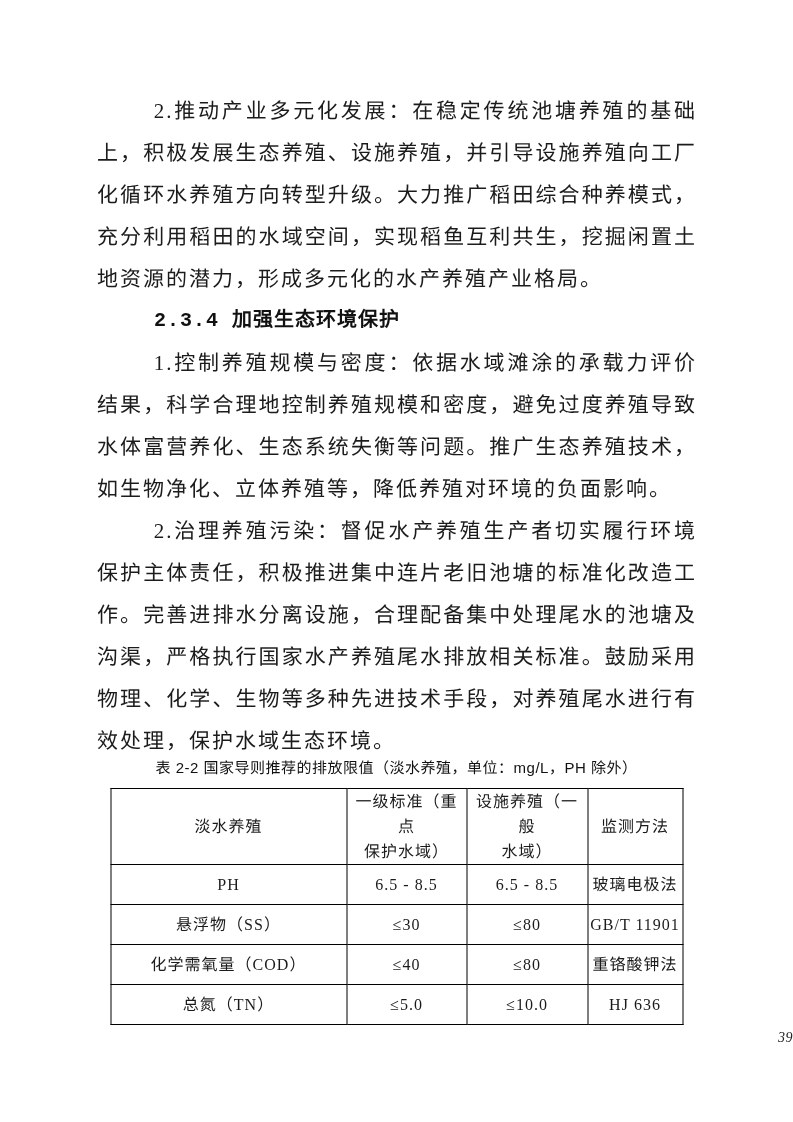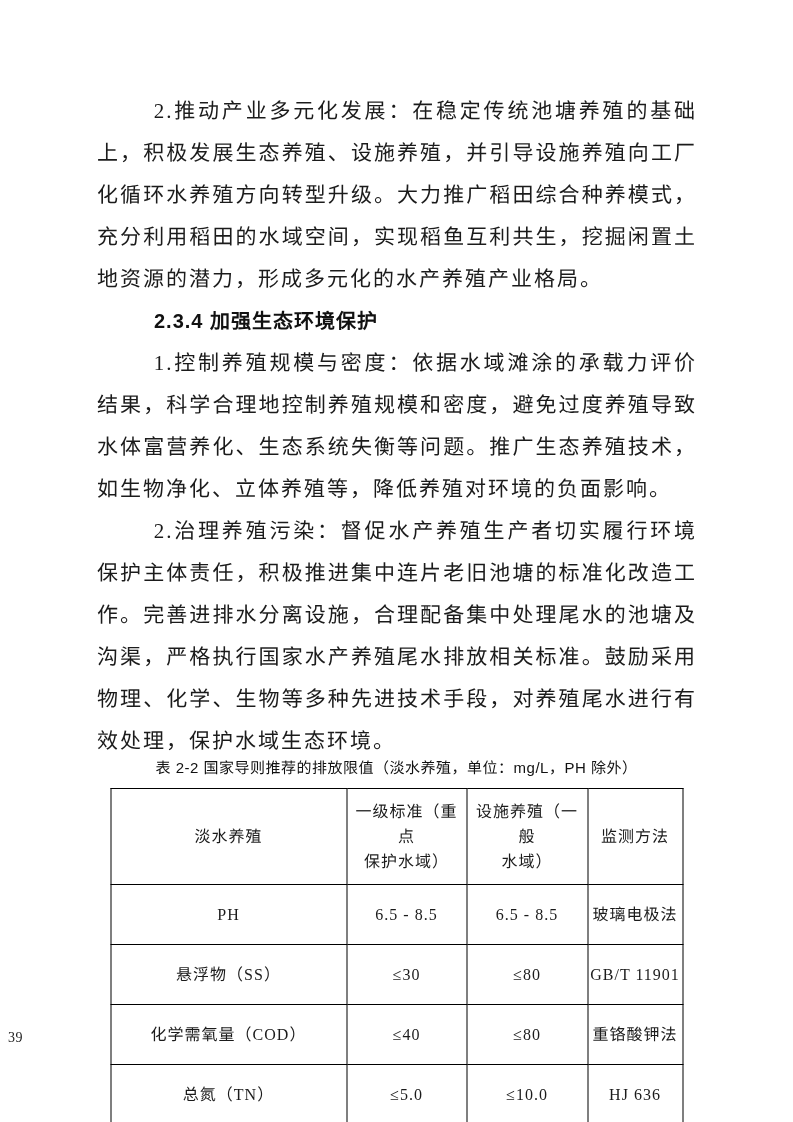--- a/index.html
+++ b/index.html
@@ -31,21 +31,21 @@
     font-size: 21px;
     line-height: 42px;
     letter-spacing: 2px;
     text-align: justify;
     text-justify: inter-character;
     text-indent: 2.7em;
     word-break: break-all;
   }
   .heading {
     margin: 0;
-    font-family: Liberation Sans, sans-serif;
+    font-family: Liberation Mono, monospace;
     font-weight: bold;
     font-size: 20px;
     line-height: 42px;
     letter-spacing: 1px;
     text-indent: 2.85em;
     color: #111;
   }
   .table-caption {
     position: absolute;
     left: 0;
@@ -70,41 +70,42 @@
     font-size: 16px;
     color: #1b1b1b;
   }
   .limits-table th,
   .limits-table td {
     border: 1px solid #000;
     text-align: center;
     vertical-align: middle;
     font-weight: normal;
     letter-spacing: 1px;
-    padding: 10px 2px;
+    padding: 0 2px;
     overflow: hidden;
   }
   .limits-table thead th {
     height: 72px;
     line-height: 25px;
     white-space: pre-line;
   }
   .limits-table tbody td {
     height: 39px;
     line-height: 20px;
   }
   .page-number {
     position: absolute;
-    left: 8px;
+    left: 0;
     right: 0;
     top: 1030px;
-    text-align: left;
+    text-align: right;
     font-size: 14px;
     letter-spacing: 0.5px;
     color: #222;
+    font-style: italic;
   }
 </style>
 </head>
 <body>
 
 <div class="page">
 
   <div class="content">
     <p class="para">2.推动产业多元化发展：在稳定传统池塘养殖的基础上，积极发展生态养殖、设施养殖，并引导设施养殖向工厂化循环水养殖方向转型升级。大力推广稻田综合种养模式，充分利用稻田的水域空间，实现稻鱼互利共生，挖掘闲置土地资源的潜力，形成多元化的水产养殖产业格局。</p>
 

